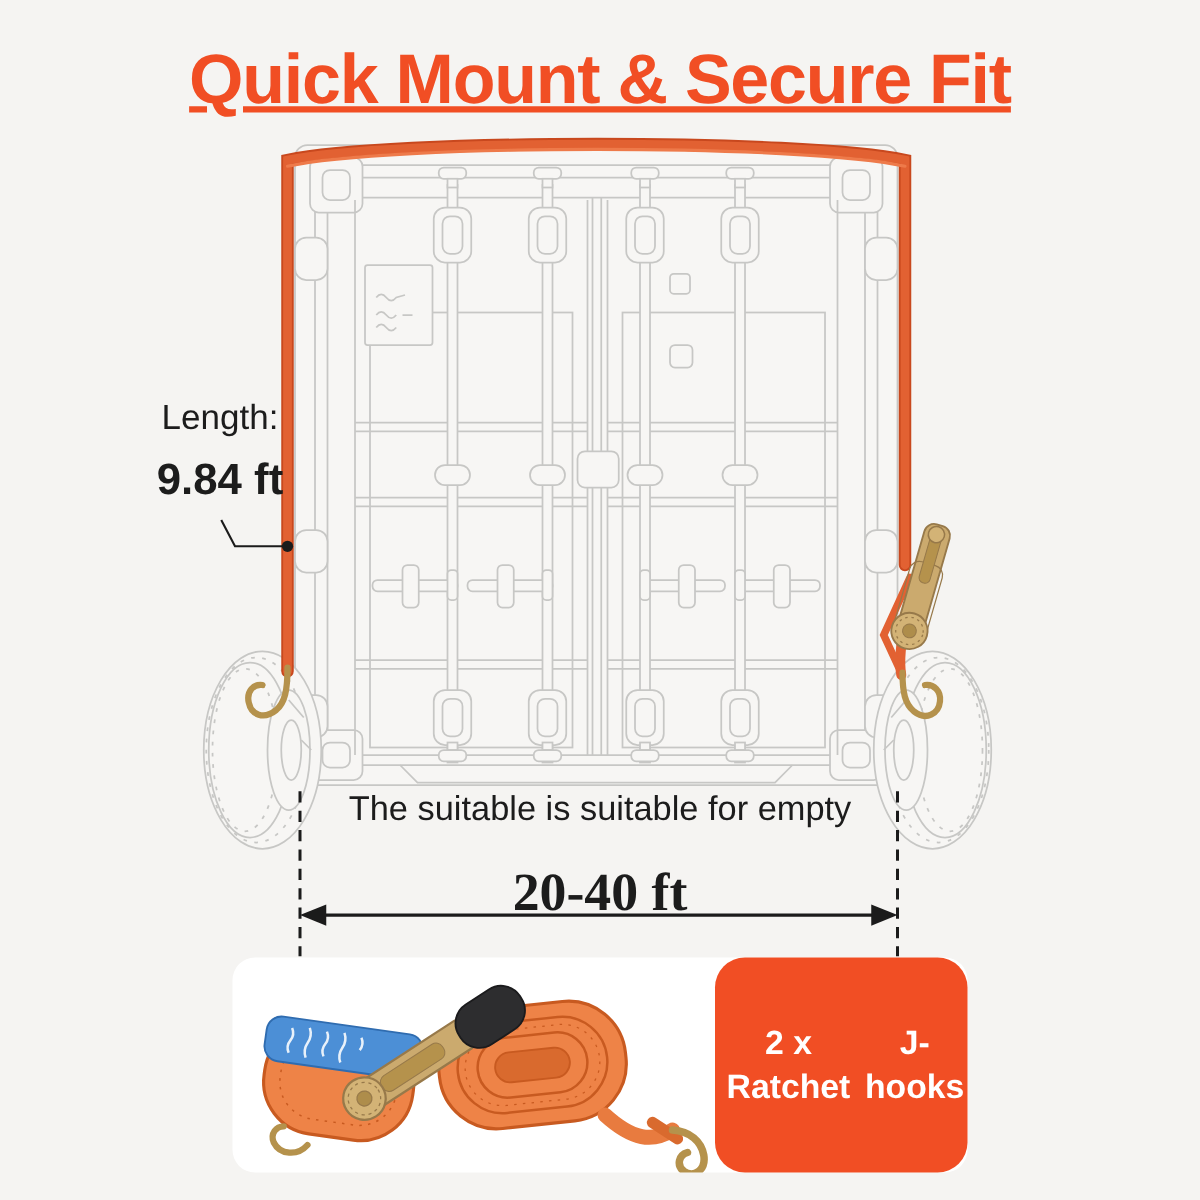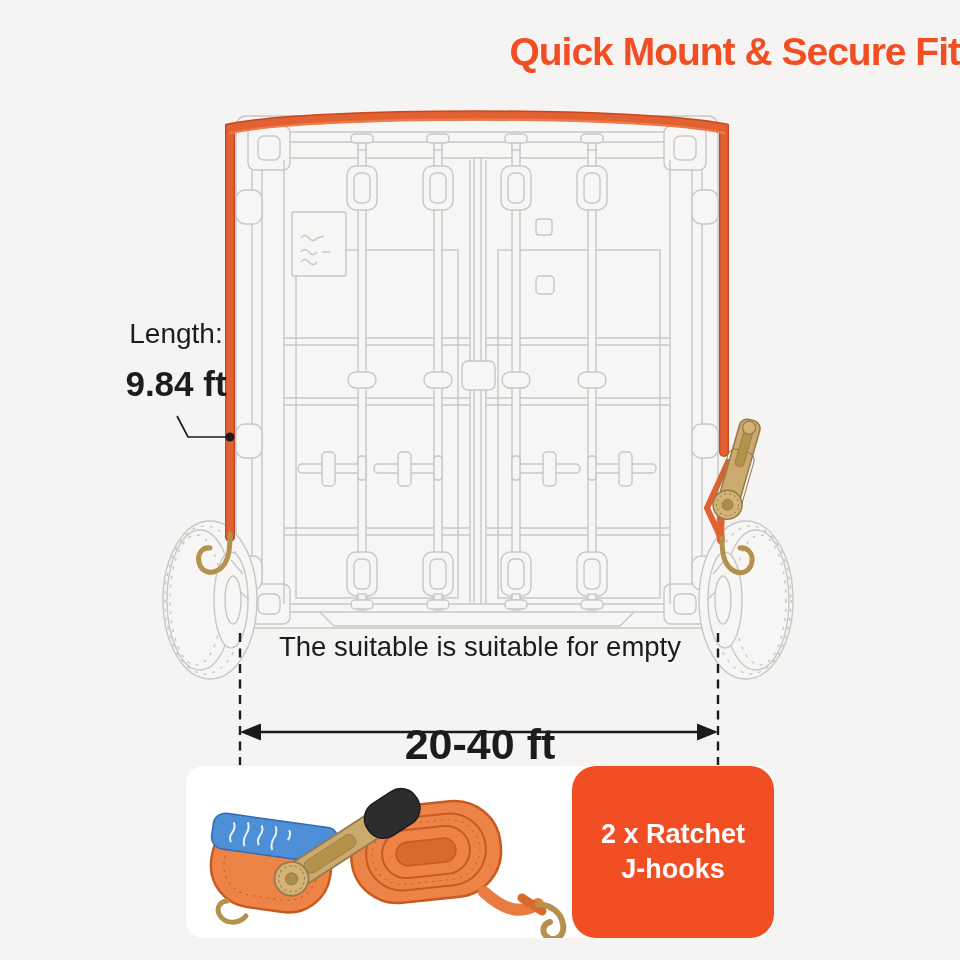--- a/index.html
+++ b/index.html
@@ -6,49 +6,50 @@
   body{
     width:960px;height:960px;overflow:hidden;
     background:var(--background,#F5F4F2);
     font-family:"Liberation Sans","DejaVu Sans",sans-serif;
     color:var(--ink,#1C1C1C);
   }
   .stage{position:relative;width:960px;height:960px;}
 
   .title{
     position:absolute;top:30px;left:0;width:100%;
-    text-align:right;font-size:39px;font-weight:700;letter-spacing:-1px;
+    text-align:center;font-size:56px;font-weight:700;letter-spacing:-1px;
     color:var(--accent,#F14E24);
+    text-decoration:underline;
   }
 
   .illu{position:absolute;left:0;top:0;width:960px;height:960px;}
 
   .length-callout{
     position:absolute;left:86px;top:318px;width:180px;text-align:center;
   }
   .length-callout .lbl{font-size:28px;color:var(--ink);}
   .length-callout .val{font-size:35px;font-weight:700;margin-top:14px;color:var(--ink);}
 
   .suit{
     position:absolute;top:631px;left:50%;transform:translateX(-50%);
     width:500px;text-align:center;font-size:27.5px;line-height:1.13;color:var(--ink);
   }
   .range{
-    position:absolute;top:720px;left:50%;transform:translateX(-50%);
-    width:500px;text-align:center;font-size:43px;font-weight:700;color:var(--ink);
+    position:absolute;top:690px;left:50%;transform:translateX(-50%);
+    width:500px;text-align:center;font-size:43px;font-weight:700;color:var(--ink);font-family:Liberation Serif, serif;
   }
 
   .card{
     position:absolute;left:186px;top:766px;width:588px;height:172px;
     background:var(--card,#fff);border-radius:18px;display:flex;align-items:stretch;
   }
   .photo{width:386px;height:172px;}
   .badge{
     width:202px;height:172px;background:var(--accent,#F14E24);
-    border-radius:24px;display:flex;flex-direction:column;
+    border-radius:24px;display:flex;flex-direction:row;
     align-items:center;justify-content:center;
     color:var(--badge_text,#fff);font-size:27px;font-weight:700;line-height:1.3;
     text-align:center;
   }
 
   
   .ln{stroke:var(--line,#C7C7C5);fill:none;stroke-width:1.4;}
   .lnf{stroke:var(--line,#C7C7C5);fill:var(--panel,#F7F6F4);stroke-width:1.4;}
   .strapD{stroke:var(--strap_dark,#C8481E);fill:none;}
   .strapM{stroke:var(--strap,#E26132);fill:none;}

